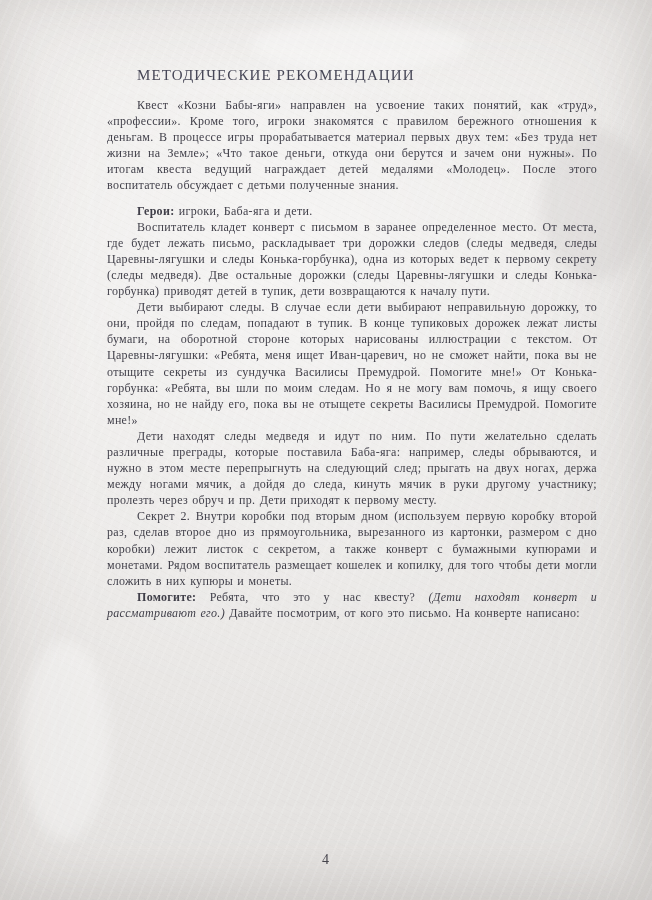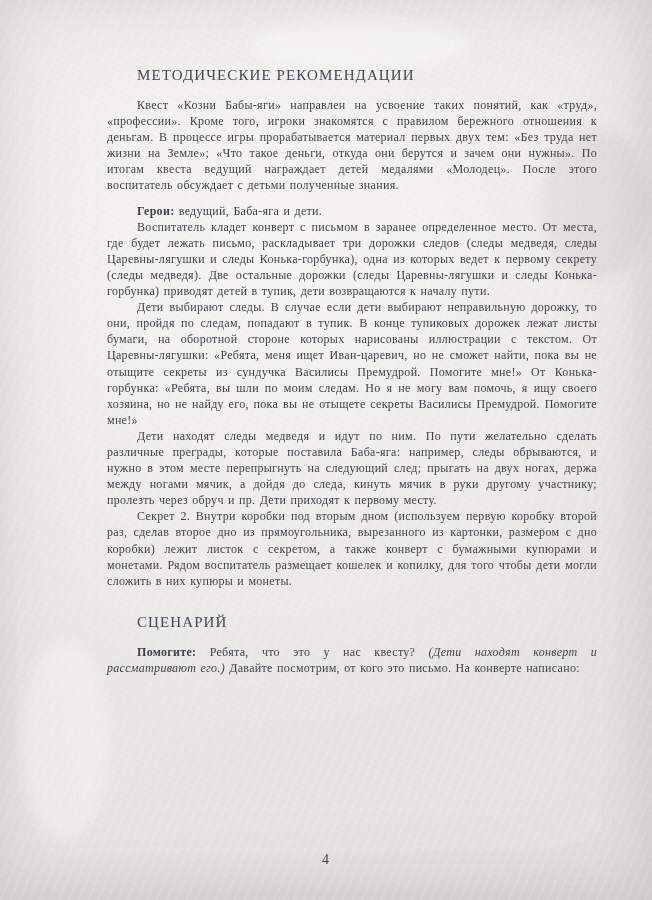--- a/index.html
+++ b/index.html
@@ -72,24 +72,23 @@
 <div class="page">
   <div class="texture"></div>
   <div class="smudge s1"></div>
   <div class="smudge s2"></div>
   <div class="smudge s3"></div>
 
   <div class="content">
     <div id="doc-body">
         <div class="sec-heading">МЕТОДИЧЕСКИЕ РЕКОМЕНДАЦИИ</div>
         <p><span>Квест «Козни Бабы-яги» направлен на усвоение таких понятий, как «труд», «профессии». Кроме того, игроки знакомятся с правилом бережного отношения к деньгам. В процессе игры прорабатывается материал первых двух тем: «Без труда нет жизни на Земле»; «Что такое деньги, откуда они берутся и зачем они нужны». По итогам квеста ведущий награждает детей медалями «Молодец». После этого воспитатель обсуждает с детьми полученные знания.</span></p>
-        <p class="gap-before"><span class="b">Герои:</span><span> ведущий, Баба-яга и дети.</span></p>
+        <p class="gap-before"><span class="b">Герои:</span><span> игроки, Баба-яга и дети.</span></p>
         <p><span>Воспитатель кладет конверт с письмом в заранее определенное место. От места, где будет лежать письмо, раскладывает три дорожки следов (следы медведя, следы Царевны-лягушки и следы Конька-горбунка), одна из которых ведет к первому секрету (следы медведя). Две остальные дорожки (следы Царевны-лягушки и следы Конька-горбунка) приводят детей в тупик, дети возвращаются к началу пути.</span></p>
         <p><span>Дети выбирают следы. В случае если дети выбирают неправильную дорожку, то они, пройдя по следам, попадают в тупик. В конце тупиковых дорожек лежат листы бумаги, на оборотной стороне которых нарисованы иллюстрации с текстом. От Царевны-лягушки: «Ребята, меня ищет Иван-царевич, но не сможет найти, пока вы не отыщите секреты из сундучка Василисы Премудрой. Помогите мне!» От Конька-горбунка: «Ребята, вы шли по моим следам. Но я не могу вам помочь, я ищу своего хозяина, но не найду его, пока вы не отыщете секреты Василисы Премудрой. Помогите мне!»</span></p>
         <p><span>Дети находят следы медведя и идут по ним. По пути желательно сделать различные преграды, которые поставила Баба-яга: например, следы обрываются, и нужно в этом месте перепрыгнуть на следующий след; прыгать на двух ногах, держа между ногами мячик, а дойдя до следа, кинуть мячик в руки другому участнику; пролезть через обруч и пр. Дети приходят к первому месту.</span></p>
         <p><span>Секрет 2. Внутри коробки под вторым дном (используем первую коробку второй раз, сделав второе дно из прямоугольника, вырезанного из картонки, размером с дно коробки) лежит листок с секретом, а также конверт с бумажными купюрами и монетами. Рядом воспитатель размещает кошелек и копилку, для того чтобы дети могли сложить в них купюры и монеты.</span></p>
-        <div class="sec-heading">СЦЕНАРИЙ</div>
         <p><span class="b">Помогите:</span><span> Ребята, что это у нас квесту? </span><span class="i">(Дети находят конверт и рассматривают его.)</span><span> Давайте посмотрим, от кого это письмо. На конверте написано:</span></p>
       </div>
   </div>
 
   <div class="page-number">4</div>
 </div>
 
 </body></html>

